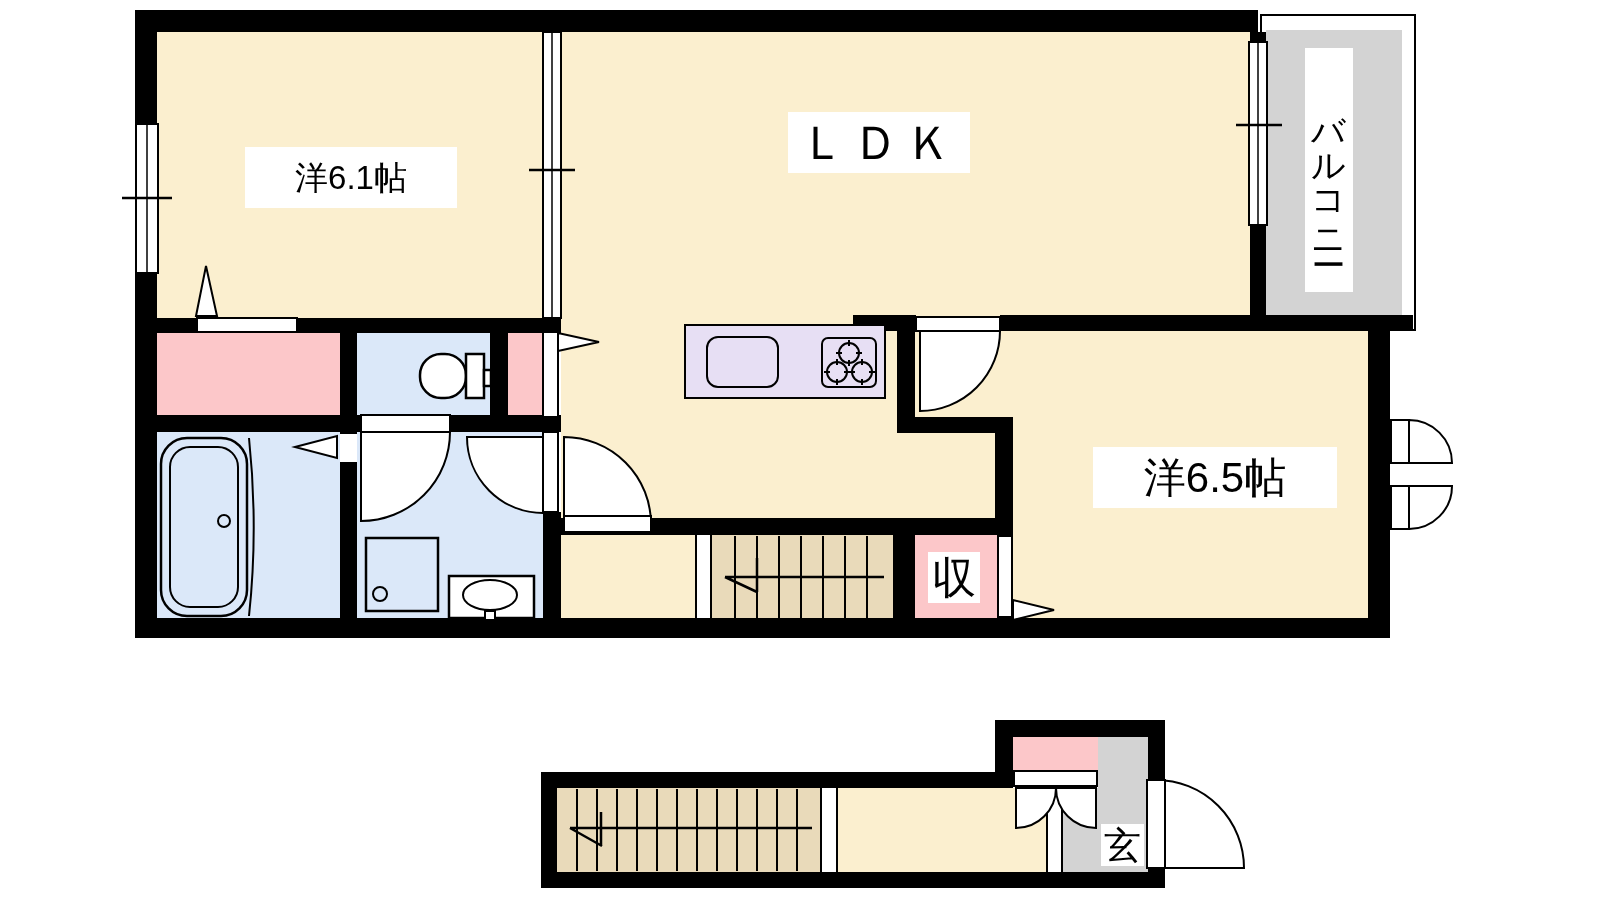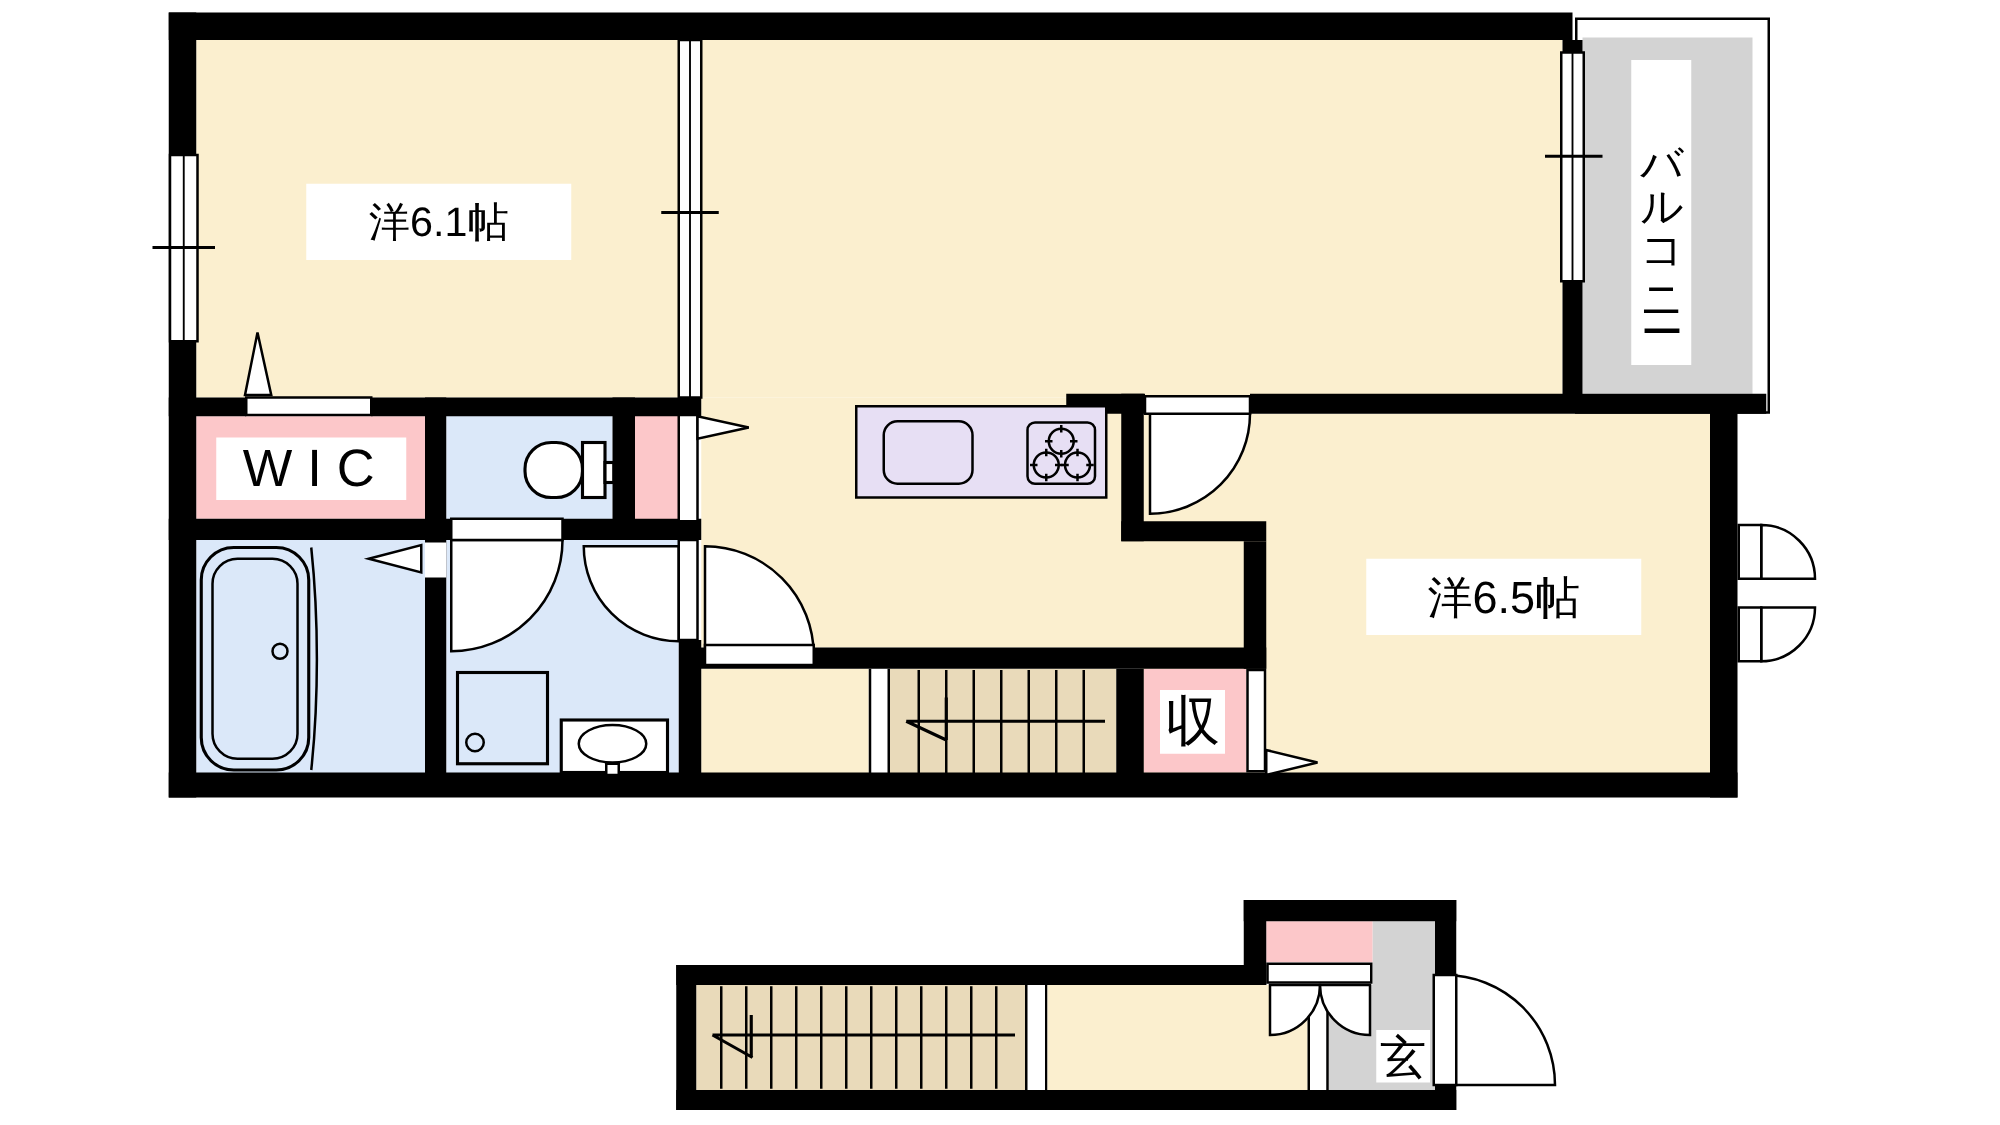--- a/index.html
+++ b/index.html
@@ -180,24 +180,24 @@
 
     <path stroke="#000" stroke-width="2.5" fill="none" d="M725,577 H884 M725,577 L757,592 M757,558 V592"></path>
 
     <path stroke="#000" stroke-width="2" fill="none" d="M577,789 V871 M597,789 V871 M617,789 V871 M637,789 V871 M657,789 V871 M677,789 V871 M697,789 V871 M717,789 V871 M737,789 V871 M757,789 V871 M777,789 V871 M797,789 V871"></path>
 
     <path stroke="#000" stroke-width="2.5" fill="none" d="M570,828 H812 M570,828 L602,846 M601,812 V846"></path>
   </svg>
 
   <div class="abs label" style="left:245px;top:147px;width:212px;height:61px;font-size:33px">洋6.1帖</div>
 
-
-  <div class="abs label" style="left:1093px;top:447px;width:220px;height:61px;font-size:36px">洋6.5帖</div>
-
-  <div class="abs label" style="left:173px;top:350px;width:152px;height:50px;font-size:42px;letter-spacing:12px;padding-left:8px">WIC</div>
+  <div class="abs label" style="left:788px;top:112px;width:182px;height:61px;font-size:47px;letter-spacing:6px">ＬＤＫ</div>
+
+  <div class="abs label" style="left:1093px;top:447px;width:244px;height:61px;font-size:42px">洋6.5帖</div>
+
 
   <div class="abs label" style="left:928px;top:552px;width:52px;height:51px;font-size:44px">収</div>
 
   <div class="abs label vlabel" style="left:1305px;top:48px;width:48px;height:244px;font-size:34px">バルコニー</div>
 
   <div class="abs label" style="left:1101px;top:824px;width:43px;height:42px;font-size:37px">玄</div>
 
 </div>
 
 </body></html>

